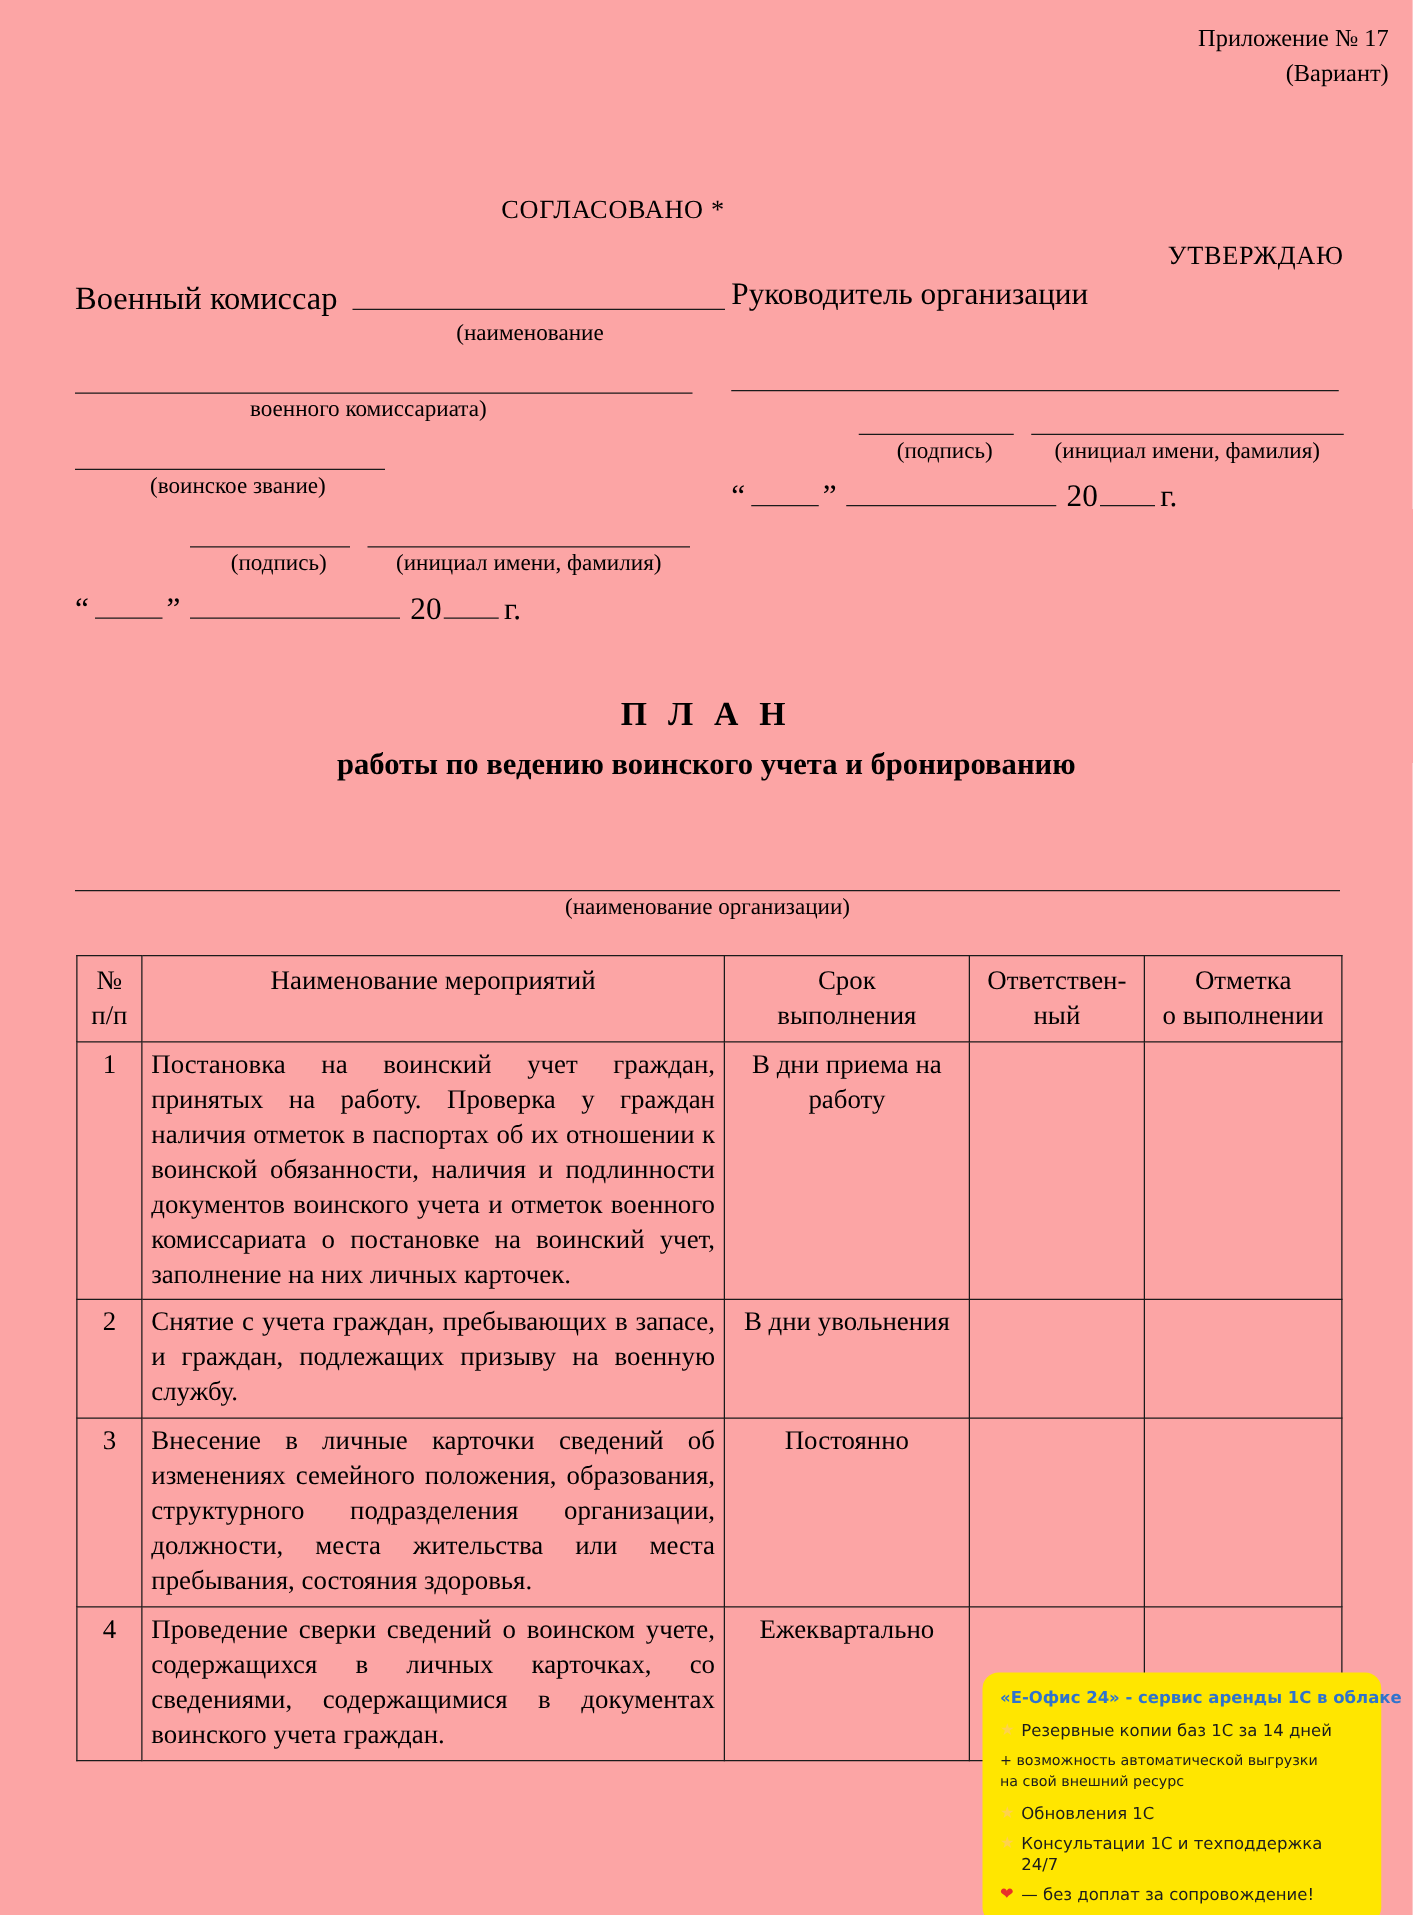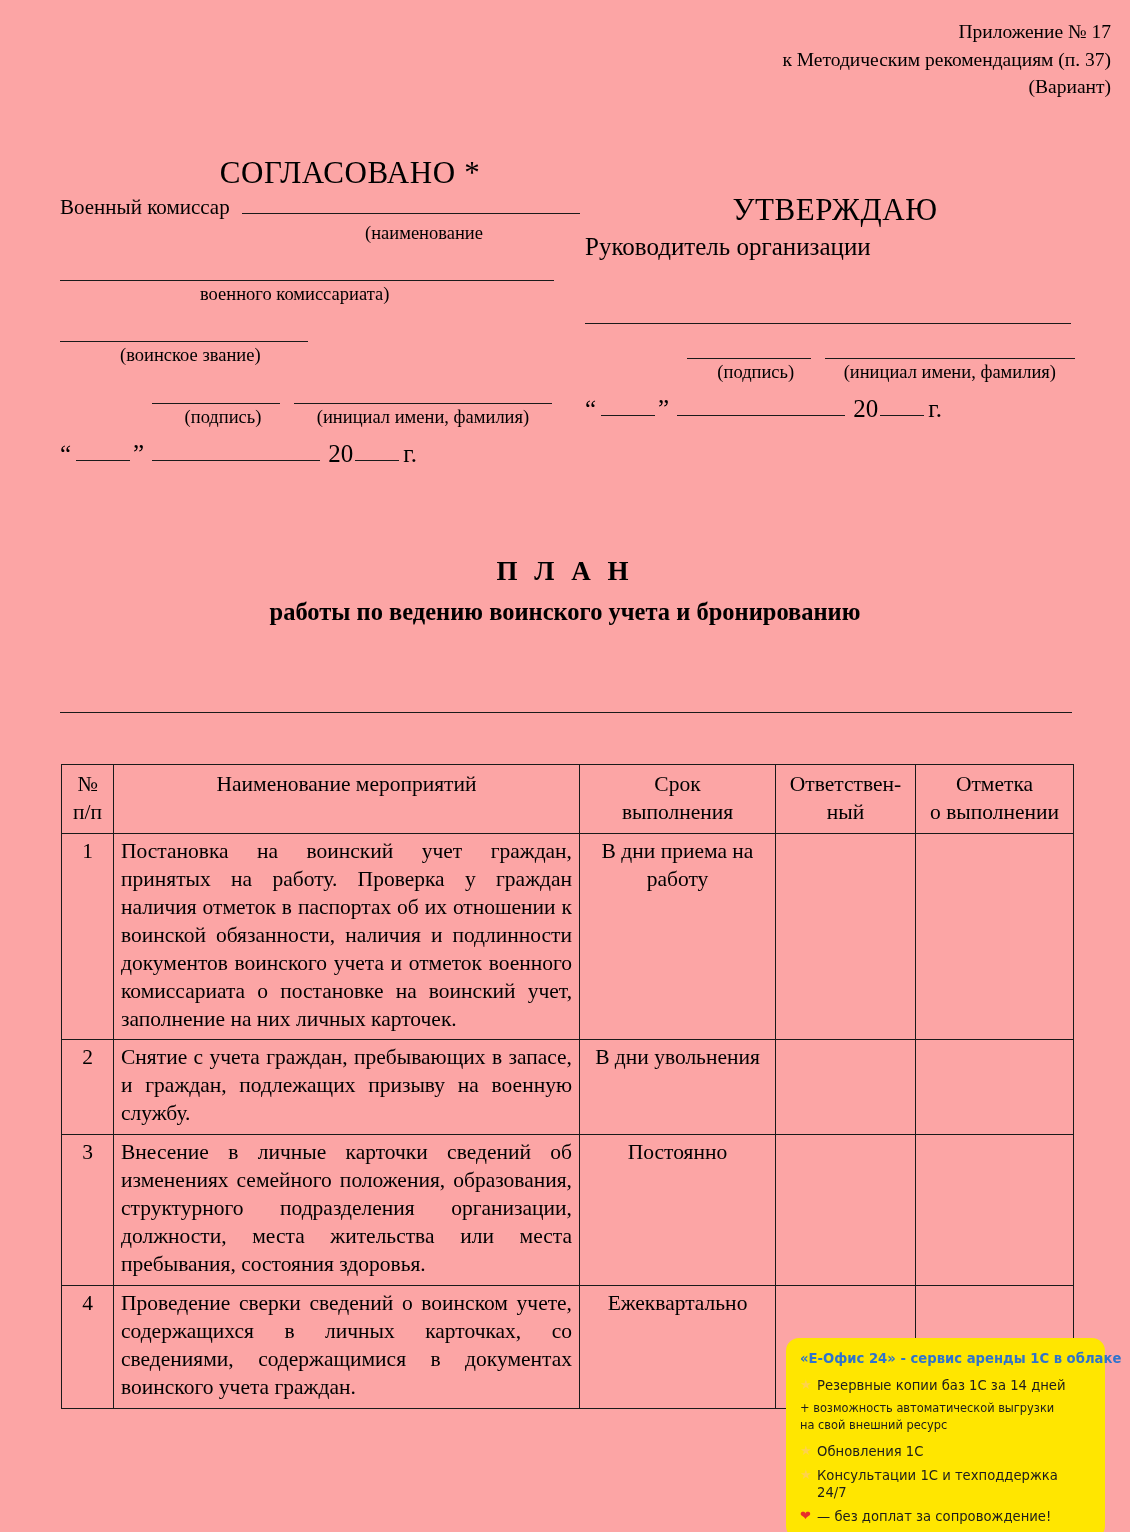--- a/index.html
+++ b/index.html
@@ -38,23 +38,23 @@
     position: absolute;
     top: 155px;
     left: 60px;
     width: 1010px;
     height: 330px;
   }
   .col-left  { position: absolute; left: 0px;   top: 0; width: 520px; }
   .col-right { position: absolute; left: 525px; top: 0; width: 490px; }
 
   .head-word {
-    font-size: 31px;
+    font-size: 21px;
     letter-spacing: 0.6px;
-    text-align: center;
+    text-align: right;
     white-space: nowrap;
   }
   .left-head { padding-left: 60px; }
   .right-head { padding-left: 10px; margin-top: 37px; }
 
   .role {
     font-size: 25px;
     white-space: nowrap;
     margin-top: 5px;
   }
@@ -68,21 +68,21 @@
     line-height: 1.2;
     white-space: nowrap;
   }
 
   
   .row-commissar {
     display: flex;
     align-items: flex-end;
     margin-top: 4px;
   }
-  .row-commissar .label { font-size: 21px; white-space: nowrap; }
+  .row-commissar .label { font-size: 26px; white-space: nowrap; margin-top: 40px; }
   .row-commissar .fill  { flex: 1; margin-left: 12px; margin-bottom: 6px; }
 
   .cap-naim   { margin-left: 305px; margin-top: 2px; }
   .cap-voenk  { margin-left: 140px; margin-top: 2px; }
   .cap-zvanie { margin-left: 60px;  margin-top: 2px; }
 
   .rule-wide-left   { width: 494px; margin-top: 36px; }
   .rule-rank        { width: 248px; margin-top: 36px; }
 
   .sig-row {
@@ -252,21 +252,20 @@
     margin: 2px 0 0 0;
   }
 </style>
 </head>
 <body>
 
 <div id="page">
 
   <div class="appendix">
     <div>Приложение № 17</div>
-    <div>к Методическим рекомендациям (п. 37)</div>
     <div>(Вариант)</div>
   </div>
 
   <div class="approval">
 
     <div class="col-left">
       <div class="head-word left-head">СОГЛАСОВАНО *</div>
 
       <div class="row-commissar">
         <div class="label">Военный комиссар</div>
@@ -333,20 +332,21 @@
     </div>
   </div>
 
   <div class="title-block">
     <div class="title-plan">П Л А Н</div>
     <div class="title-sub">работы по ведению воинского учета и бронированию</div>
   </div>
 
   <div class="org-line">
     <div class="rule"></div>
+    <div class="org-cap">(наименование организации)</div>
   </div>
 
   <table class="plan">
     <colgroup>
       <col class="c-num">
         <col class="c-name">
         <col class="c-term">
         <col class="c-resp">
         <col class="c-mark">
     </colgroup>

